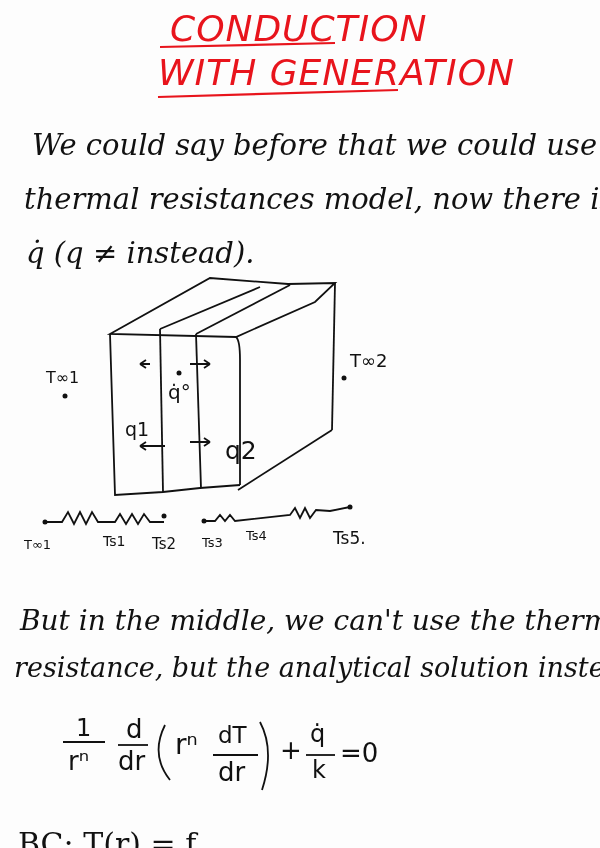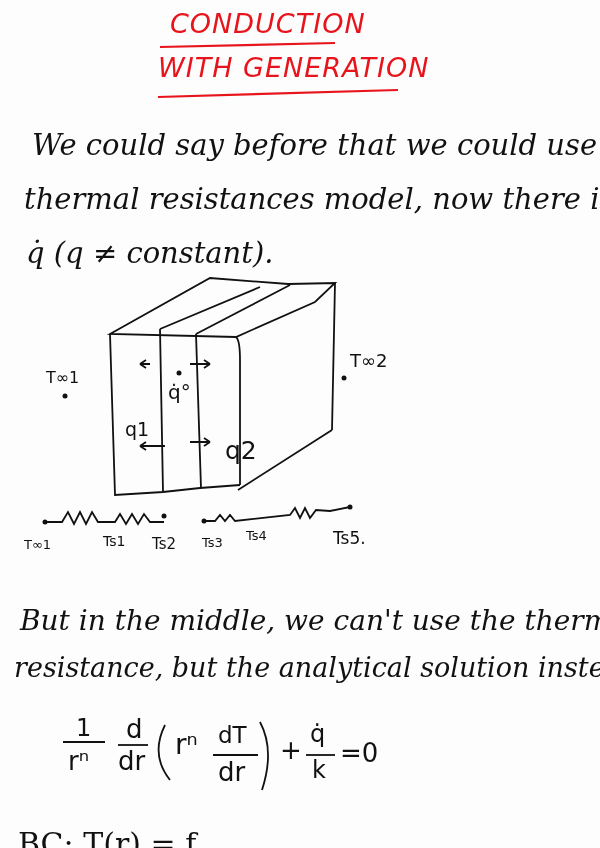--- a/index.html
+++ b/index.html
@@ -1,31 +1,31 @@
 <!DOCTYPE html>
 <html><head>
 <meta charset="utf-8">
 <style>
   html,body{margin:0;padding:0;background:#fdfdfd;}
   body{width:600px;height:848px;position:relative;overflow:hidden;font-family:"DejaVu Serif",serif;color:#111;}
   .abs{position:absolute;}
-  .title{color:#e8141c;font-family:"DejaVu Sans",sans-serif;font-size:27px;letter-spacing:1px;font-style:italic;}
+  .title{color:#e8141c;font-family:"DejaVu Sans",sans-serif;font-size:36px;letter-spacing:1px;font-style:italic;}
   .hand{font-family:"DejaVu Serif",serif;font-style:italic;font-size:29px;white-space:nowrap;text-align:center;}
   .lbl{font-family:"DejaVu Sans",sans-serif;font-size:16px;white-space:nowrap;}
   svg{position:absolute;left:0;top:0;}
 </style>
 </head>
 <body>
 
 <div class="abs title" style="left:170px;top:8px;">CONDUCTION</div>
 <div class="abs title" style="left:158px;top:52px;">WITH GENERATION</div>
 
 <div class="abs hand" style="left:32px;top:128px;">We could say before that we could use</div>
 <div class="abs hand" style="left:24px;top:182px;">thermal resistances model, now there is</div>
-<div class="abs hand" style="left:26px;top:236px;">q̇ (q ≠ constant).</div>
+<div class="abs hand" style="left:26px;top:236px;">q̇ (q ≠ instead).</div>
 
 <svg width="600" height="848">
 
   <line x1="160" y1="47" x2="335" y2="43" stroke="#e8141c" stroke-width="2.2"></line>
   <line x1="158" y1="97" x2="398" y2="90" stroke="#e8141c" stroke-width="2.2"></line>
 
   <g stroke="#111" stroke-width="1.8" fill="none">
 
     <path d="M110,334 L210,278 L288,284 L335,283 L315,302 L236,337 Z"></path>
     <path d="M160,329 L260,287"></path>

